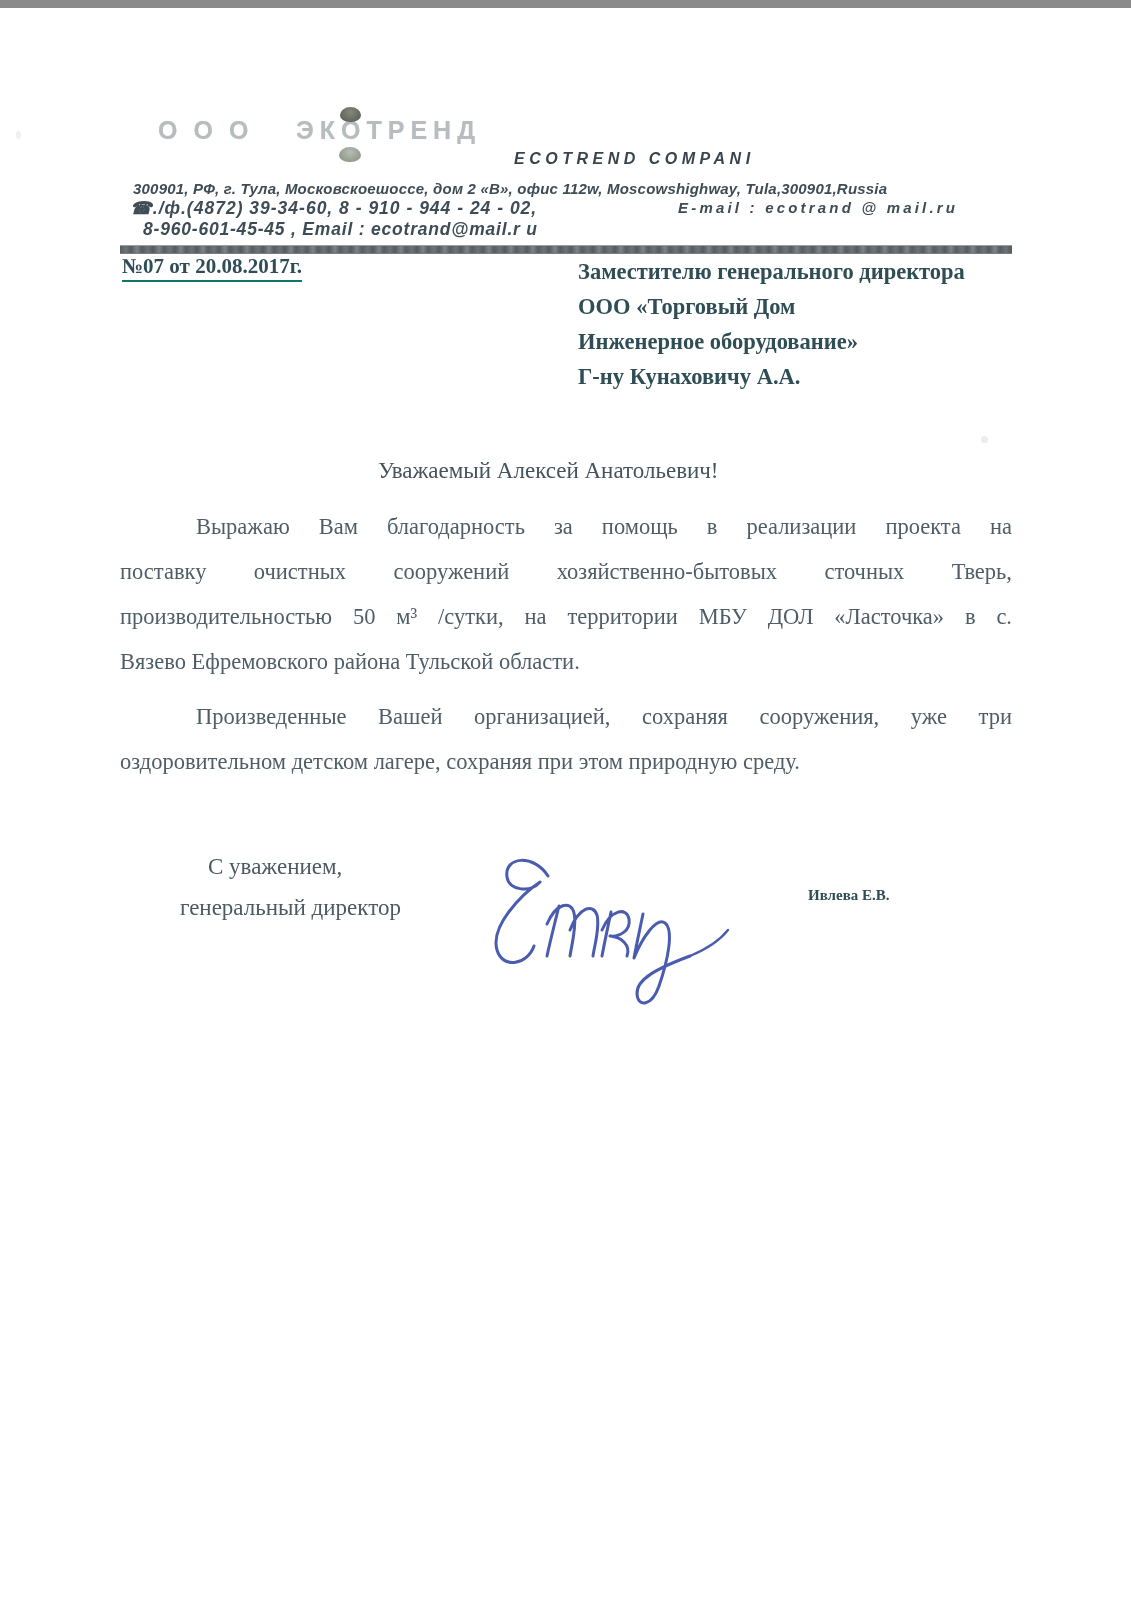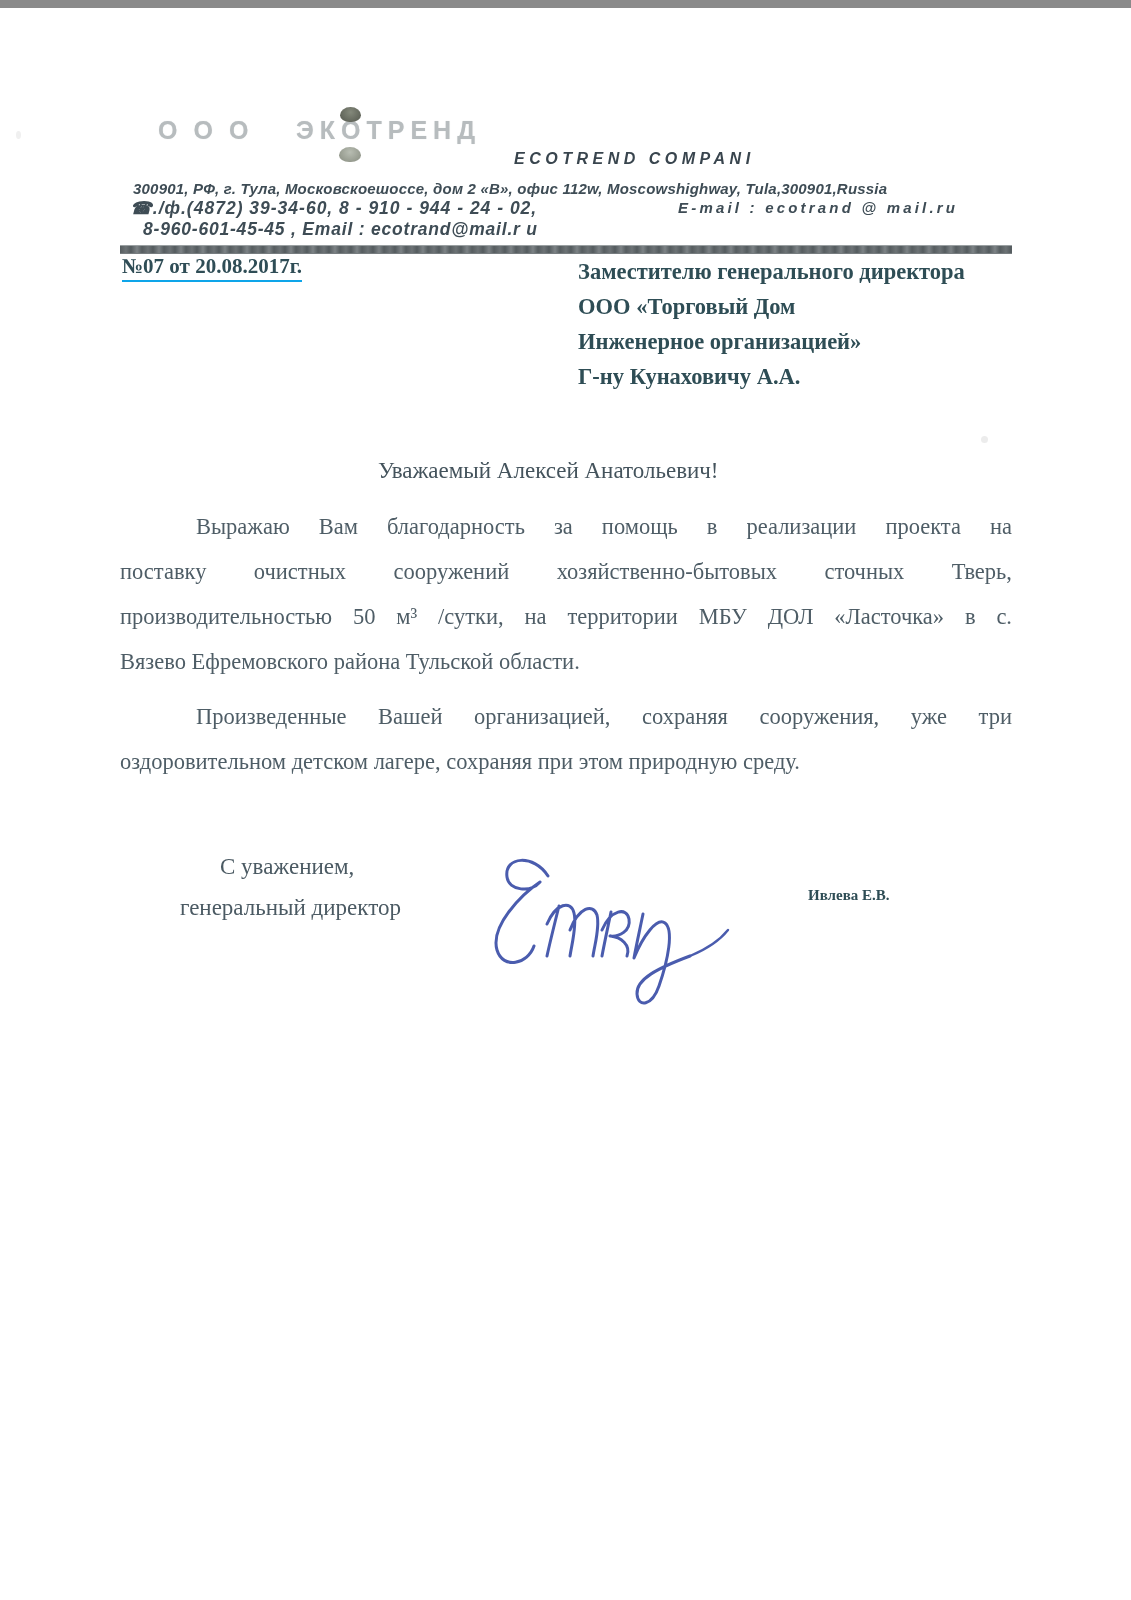--- a/index.html
+++ b/index.html
@@ -79,21 +79,21 @@
       #565d60 0px,#6d7376 6px,#545b5e 11px,#7d8386 17px,#565d60 22px);
     border-top:1px solid #9aa0a2;
     border-bottom:1px solid #777d80;
   }
 
   
   .ref-number{
     left:122px;top:246px;
     font-size:21px;font-weight:bold;
     color:#2f4d56;
-    border-bottom:2px solid #0ea5e9;
+    border-bottom:2px solid #0f766e;
     padding-bottom:1px;
   }
   .addressee{
     left:578px;top:246px;width:460px;
     font-size:22.5px;font-weight:bold;
     color:#2e4d55;line-height:35px;
   }
 
   
   .salutation{
@@ -107,21 +107,21 @@
   .body-line{
     height:45px;line-height:42px;
     text-align:justify;text-align-last:justify;
     white-space:normal;
   }
   .body-line.first{padding-left:76px;}
   .body-line.last{text-align-last:left;}
   .para-gap{height:10px;}
 
   
-  .regards{left:220px;top:846px;font-size:23px;color:#4b5a63;}
+  .regards{left:208px;top:846px;font-size:23px;color:#4b5a63;}
   .position-title{left:180px;top:887px;font-size:23px;color:#4b5a63;}
   .signer-name{left:808px;top:879px;font-size:15px;font-weight:bold;color:#2e4d55;}
   .signature-svg{left:462px;top:838px;}
 
   
   .speck{border-radius:50%;background:#ececec;}
   .speck-a{left:981px;top:428px;width:7px;height:7px;}
   .speck-b{left:16px;top:123px;width:5px;height:8px;background:#f0f0f0;}
 </style>
 </head>
@@ -140,21 +140,21 @@
   <div class="abs email-right">E-mail : ecotrand @ mail.ru</div>
   <div class="abs phone-line2">8-960-601-45-45 , Email : ecotrand@mail.r u</div>
 
   <div class="abs header-rule"></div>
 
   <div class="abs ref-number">№07 от 20.08.2017г.</div>
 
   <div class="abs addressee">
     <div>Заместителю генерального директора</div>
     <div>ООО «Торговый Дом</div>
-    <div>Инженерное организацией»</div>
+    <div>Инженерное оборудование»</div>
     <div>Г-ну Кунаховичу А.А.</div>
   </div>
 
   <div class="abs salutation">Уважаемый Алексей Анатольевич!</div>
 
   <div class="abs body-block">
     <div class="body-line first">Выражаю Вам благодарность за помощь в реализации проекта на</div>
     <div class="body-line">поставку очистных сооружений хозяйственно-бытовых сточных Тверь,</div>
     <div class="body-line">производительностью 50 м³ /сутки, на территории МБУ ДОЛ «Ласточка» в с.</div>
     <div class="body-line last">Вязево Ефремовского района Тульской области.</div>

